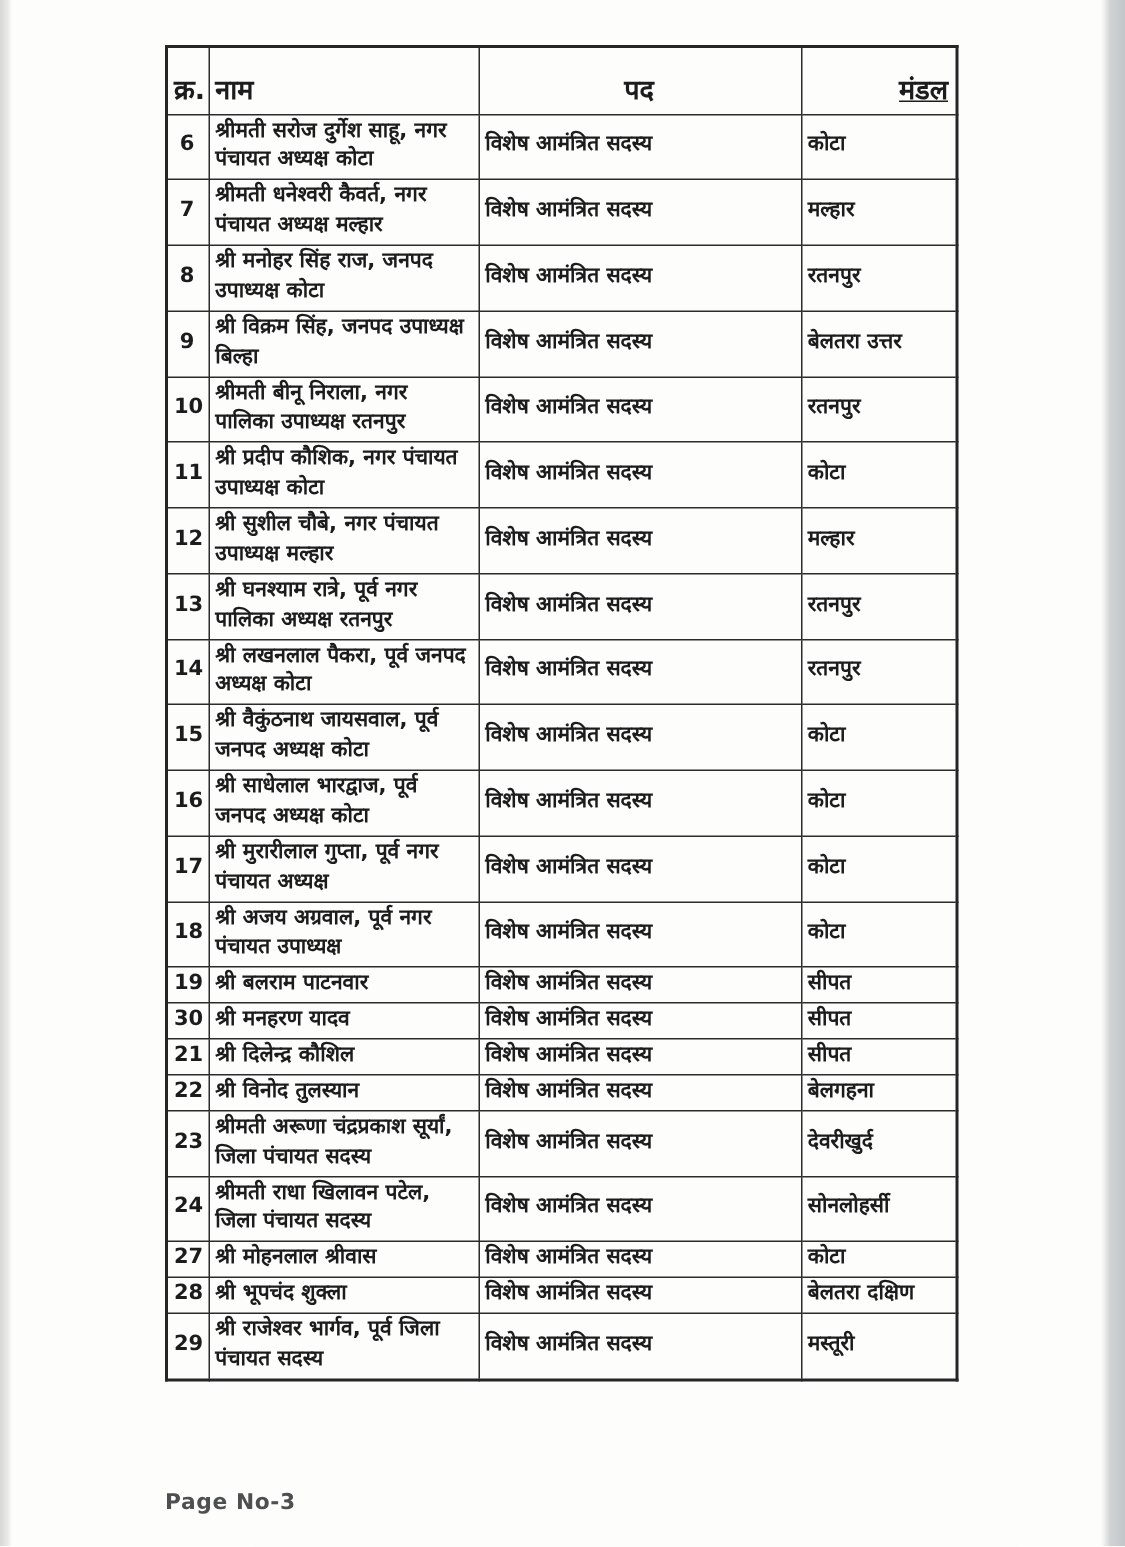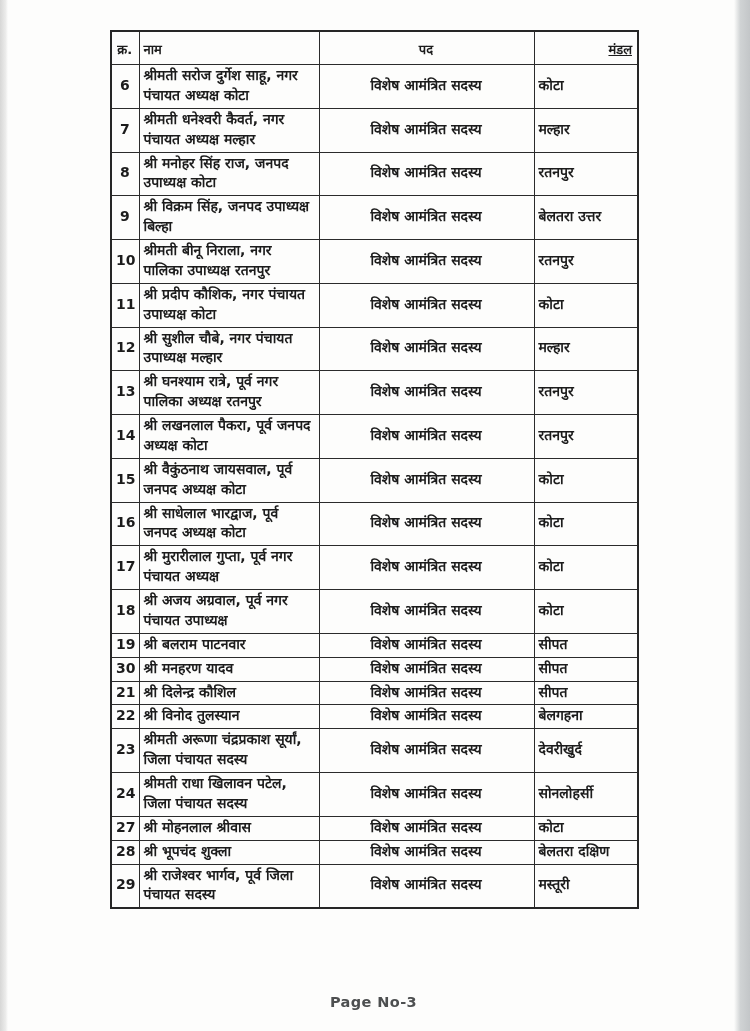--- a/index.html
+++ b/index.html
@@ -43,38 +43,38 @@
     padding: 1px 5px 2px 4px;
     font-size: 14px;
     line-height: 1.42;
     color: #1c1c1c;
     font-weight: bold;
     vertical-align: middle;
     overflow: hidden;
   }
   .members-table thead th {
     height: 24px;
-    font-size: 13px;
-    padding-top: 6px;
+    font-size: 18px;
+    padding-top: 16px;
   }
   .th-no   { text-align: center; }
   .th-name { text-align: left; }
   .th-post { text-align: center; }
   .th-div  { text-align: right; text-decoration: underline; }
   .c-no    { text-align: center; font-size: 13.5px; }
   .c-name  { text-align: left; }
-  .c-post  { text-align: center; margin-left: 32px; }
+  .c-post  { text-align: left; margin-left: 32px; }
   .c-div   { text-align: left; }
   .members-table tbody td { min-height: 21px; }
   .page-footer {
     position: absolute;
     left: 110px;
     top: 994px;
     width: 527px;
-    text-align: center;
+    text-align: left;
     font-size: 14.5px;
     letter-spacing: 0.4px;
     color: #4d4f50;
     font-weight: bold;
     font-family: "DejaVu Sans", sans-serif;
   }
 </style>
 </head>
 <body>
 

